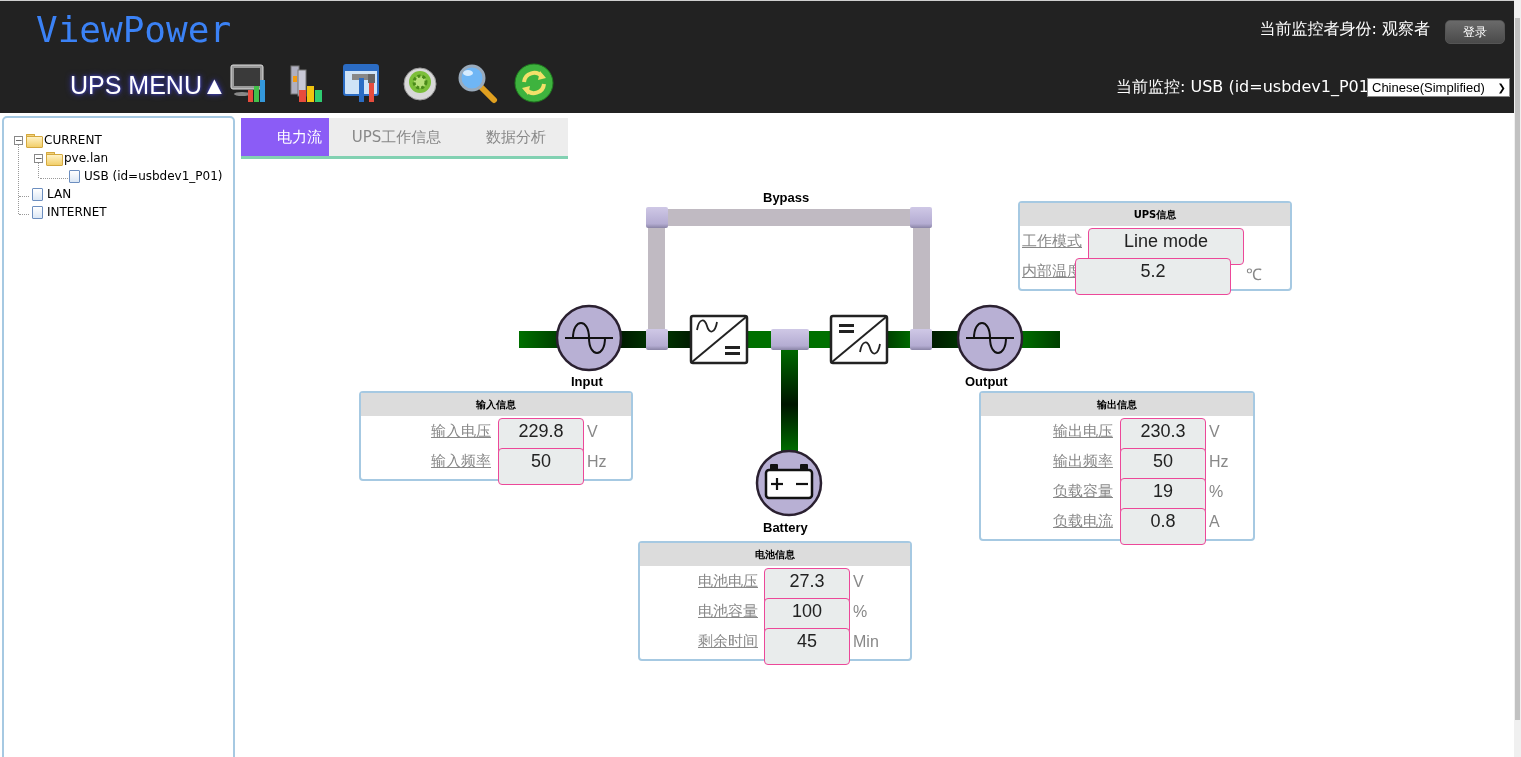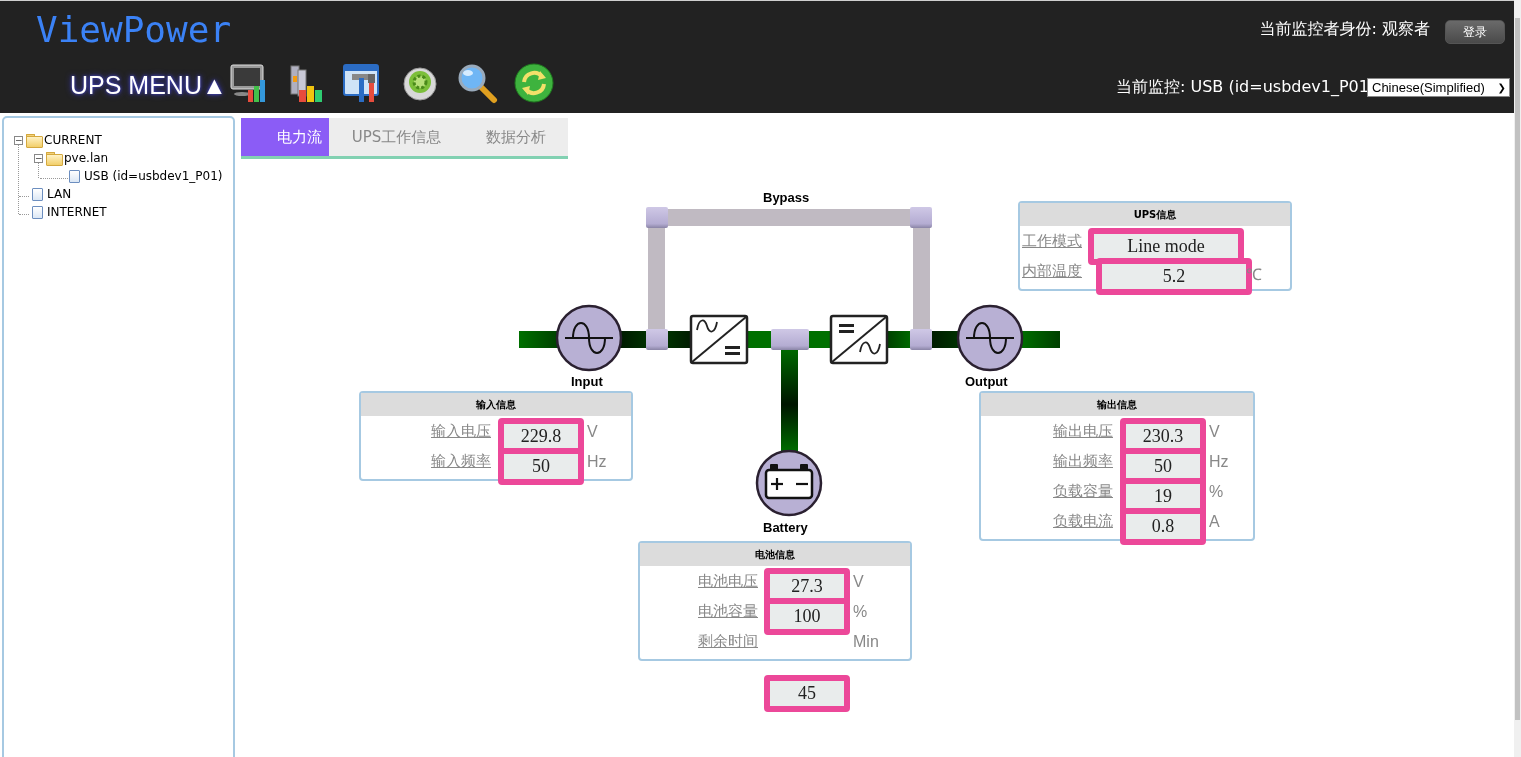--- a/index.html
+++ b/index.html
@@ -32,21 +32,21 @@
   .tabs { position: absolute; left: 241px; top: 118px; width: 327px; height: 41px; background: #ededed; border-bottom: 3px solid #82d1b2; display: flex; }
   .tab { height: 38px; line-height: 38px; font-size: 15px; color: #888; text-align: center; cursor: pointer; font-family: "DejaVu Sans", sans-serif; }
   .tab.active { background: #8b5cf6; color: #fff; padding-left: 29px; }
 
   .label-diag { position: absolute; font-family: "Liberation Sans", sans-serif; font-weight: bold; font-size: 13px; color: #000; }
 
   .infobox { position: absolute; border: 2px solid #a6c9e2; border-radius: 4px; background: #fff; }
   .infobox .title { background: #dcdcdc; height: 23px; line-height: 23px; text-align: center; font-weight: bold; font-size: 10px; color: #000; font-family: "DejaVu Sans", sans-serif; }
   .row { position: relative; height: 30px; }
   .row .lbl { position: absolute; top: 6px; font-size: 15px; color: #888; font-family: "DejaVu Sans", sans-serif; text-align: right; text-decoration: underline; }
-  .row .val { position: absolute; top: 2px; height: 37px; border: 6px solid #ec4899; border-radius: 4px; background: #e9ecec; font-size: 18px; color: #222; text-align: center; line-height: 25px; font-family: Liberation Serif, serif; }
+  .row .val { position: absolute; top: 2px; height: 37px; border: 1px solid #ec4899; border-radius: 4px; background: #e9ecec; font-size: 18px; color: #222; text-align: center; line-height: 25px; font-family: Liberation Sans, sans-serif; }
   .row .unit { position: absolute; top: 7px; font-size: 16px; color: #888; font-family: "Liberation Sans", sans-serif; }
 </style>
 </head>
 <body>
 
 <div class="header">
   <div class="brand">ViewPower</div>
   <div class="menu-title">UPS MENU▲</div>
 
   <div class="toolbar">
@@ -253,21 +253,21 @@
 
 <div class="infobox" style="left:1018px; top:201px; width:274px; height:90px;">
   <div class="title">UPS信息</div>
   <div class="row">
     <span class="lbl" style="left:2px;">工作模式</span>
     <span class="val" style="left:68px; width:156px;">Line mode</span>
     <span class="unit" style="left:226px;"></span>
   </div>
   <div class="row">
     <span class="lbl" style="left:2px;">内部温度</span>
-    <span class="val" style="left:76px; width:156px;">5.2</span>
+    <span class="val" style="left:55px; width:156px;">5.2</span>
     <span class="unit" style="left:226px;">℃</span>
   </div>
 </div>
 
 <div class="infobox" style="left:359px; top:391px; width:274px; height:90px;">
   <div class="title">输入信息</div>
   <div class="row">
     <span class="lbl" style="left:70px;">输入电压</span>
     <span class="val" style="left:137px; width:86px;">229.8</span>
     <span class="unit" style="left:226px;">V</span>
@@ -310,16 +310,16 @@
     <span class="val" style="left:124px; width:86px;">27.3</span>
     <span class="unit" style="left:213px;">V</span>
   </div>
   <div class="row">
     <span class="lbl" style="left:58px;">电池容量</span>
     <span class="val" style="left:124px; width:86px;">100</span>
     <span class="unit" style="left:213px;">%</span>
   </div>
   <div class="row">
     <span class="lbl" style="left:58px;">剩余时间</span>
-    <span class="val" style="left:124px; width:86px;margin-top:47px;">45</span>
+    <span class="val" style="left:124px; width:86px;">45</span>
     <span class="unit" style="left:213px;">Min</span>
   </div>
 </div>
 
 </body></html>

